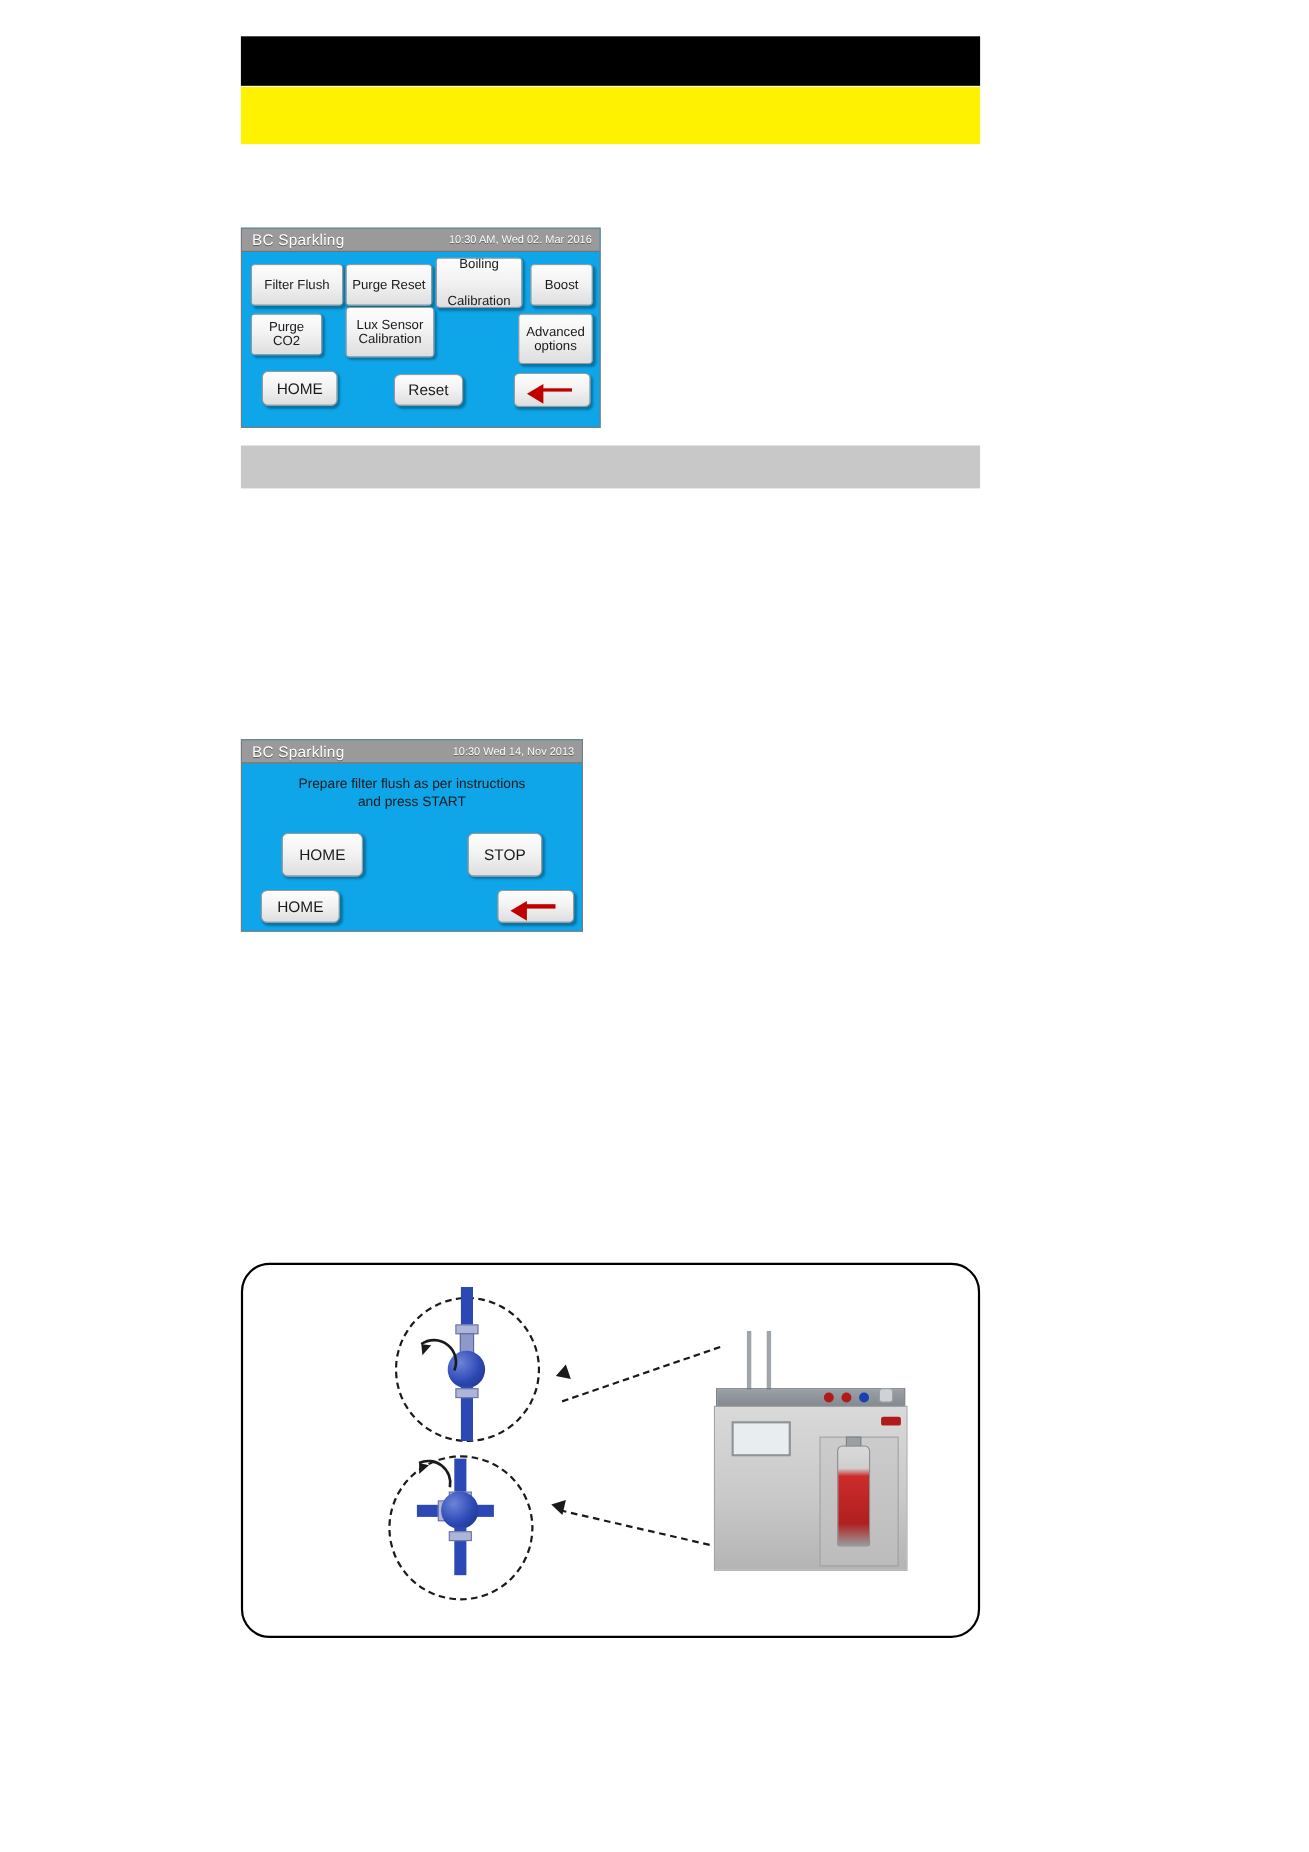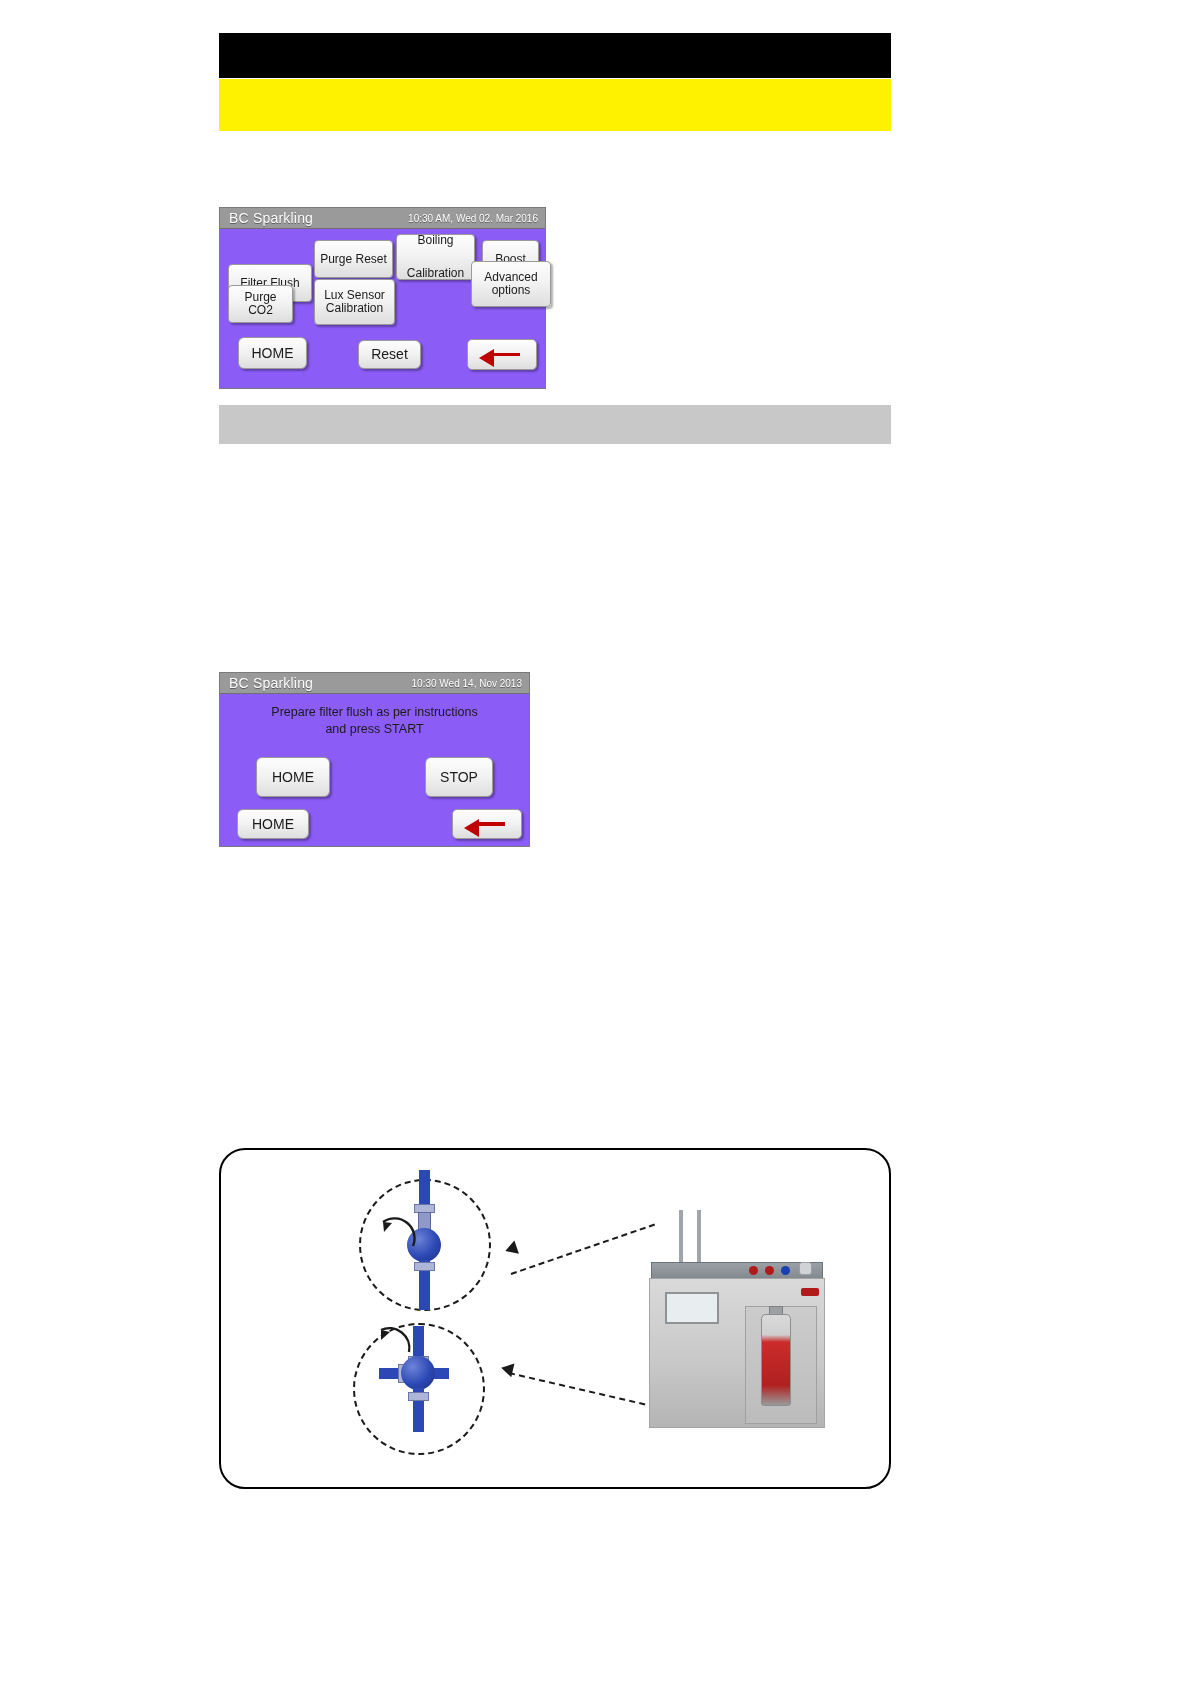--- a/index.html
+++ b/index.html
@@ -37,21 +37,21 @@
     left: 219px;
     top: 405px;
     width: 672px;
     height: 39px;
     background: #c8c8c8;
   }
 
   
   .screen {
     position: absolute;
-    background: #8b5cf6;
+    background: #0ea5e9;
     border: 1px solid #7a7a7a;
     box-sizing: border-box;
   }
   .screen-title-bar {
     height: 21px;
     background: #9a9a9a;
     border-bottom: 1px solid #6f6f6f;
     display: flex;
     align-items: center;
     justify-content: space-between;
@@ -307,39 +307,39 @@
 <div class="banner-black"></div>
 <div class="banner-yellow"></div>
 
 <div class="screen" id="panel-options">
   <div class="screen-title-bar">
     <span class="screen-title">BC Sparkling</span>
     <span class="screen-clock">10:30 AM, Wed 02. Mar 2016</span>
   </div>
   <div class="screen-body">
 
-    <div class="btn" style="left:8px; top:11px; width:84px; height:38px;margin-top:24px;">Filter Flush</div>
+    <div class="btn" style="left:8px; top:11px; width:84px; height:38px;">Filter Flush</div>
 
     <div class="btn" style="left:94px; top:11px; width:79px; height:38px;">Purge Reset</div>
 
     <div class="btn" style="left:176px; top:5px; width:79px; height:46px; flex-direction:column;gap:20px;">
       <span>Boiling</span>
       <span>Calibration</span>
     </div>
 
     <div class="btn" style="left:262px; top:11px; width:57px; height:38px;">Boost</div>
 
     <div class="btn" style="left:8px; top:56px; width:65px; height:38px;">Purge CO2</div>
 
     <div class="btn" style="left:94px; top:50px; width:81px; height:46px; flex-direction:column;">
       <span>Lux Sensor</span>
       <span>Calibration</span>
     </div>
 
-    <div class="btn" style="left:251px; top:32px; width:80px; height:46px; flex-direction:column;">
+    <div class="btn" style="left:251px; top:56px; width:68px; height:46px; flex-direction:column;">
       <span>Advanced</span>
       <span>options</span>
     </div>
 
     <div class="btn btn-home" style="left:18px; top:108px; width:69px; height:32px;">HOME</div>
 
     <div class="btn btn-reset" style="left:138px; top:111px; width:63px; height:29px;">Reset</div>
 
     <div class="btn btn-arrow" style="left:247px; top:110px; width:70px; height:31px;">
       <span class="arrow-glyph"></span>

